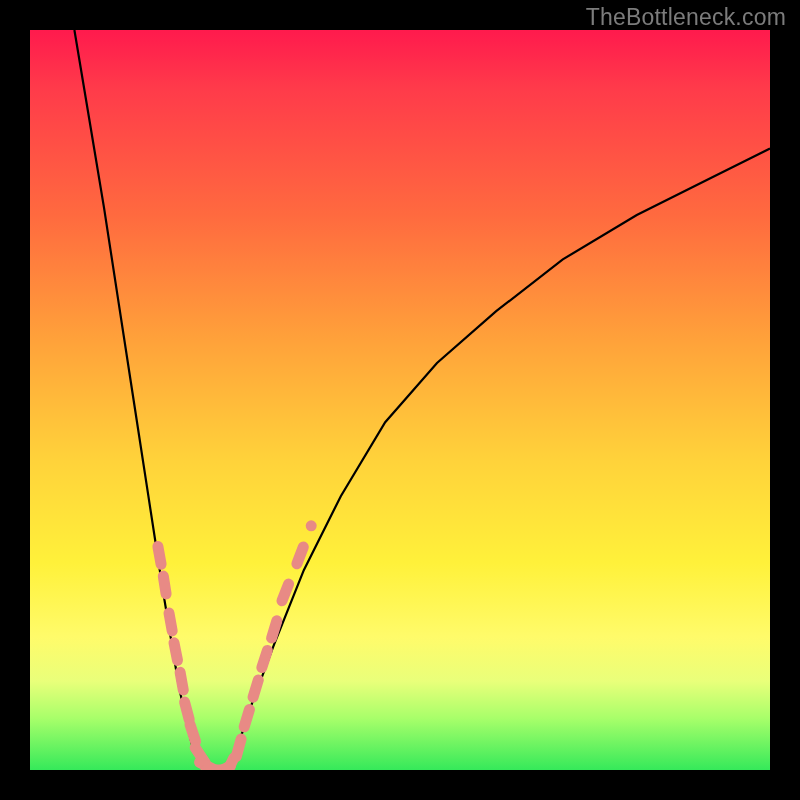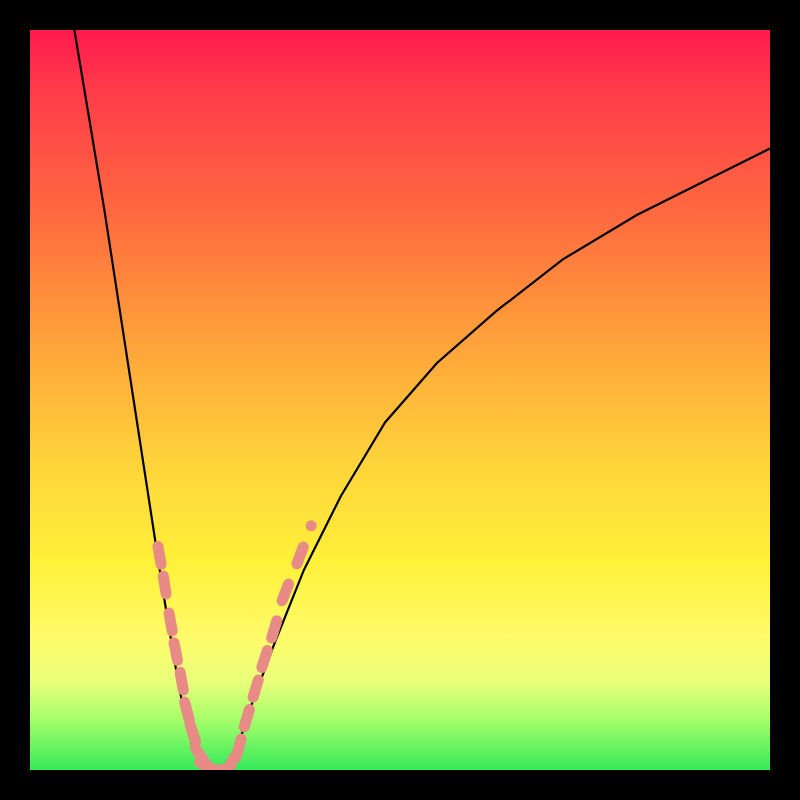--- a/index.html
+++ b/index.html
@@ -54,20 +54,21 @@
     left: 0;
     top: 0;
     width: 740px;
     height: 740px;
   }
 </style>
 </head>
 <body>
 
 <div class="frame">
+  <div class="watermark">TheBottleneck.com</div>
   <div class="plot">
     <svg class="curve" viewBox="0 0 740 740" preserveAspectRatio="none">
       <path id="left-branch" fill="none" stroke="#000" stroke-width="2.2" d="M44.4 0.0 L59.2 88.8 L74.0 177.6 L88.8 273.8 L103.6 370.0 L118.4 466.2 L133.2 562.4 L140.6 606.8 L148.0 651.2 L155.4 688.2 L162.8 717.8 L170.2 732.6 L177.6 740.0 "></path>
       <path id="right-branch" fill="none" stroke="#000" stroke-width="2.2" d="M199.8 740.0 L207.2 717.8 L222.0 673.4 L244.2 614.2 L273.8 540.2 L310.8 466.2 L355.2 392.2 L407.0 333.0 L466.2 281.2 L532.8 229.4 L606.8 185.0 L680.8 148.0 L740.0 118.4 "></path>
       <g id="markers">
           <line x1="127.9" y1="516.5" x2="131.1" y2="534.3" stroke="#e88a85" stroke-width="11" stroke-linecap="round"></line>
           <line x1="133.3" y1="546.1" x2="136.1" y2="563.9" stroke="#e88a85" stroke-width="11" stroke-linecap="round"></line>
           <line x1="139.0" y1="583.1" x2="142.2" y2="600.9" stroke="#e88a85" stroke-width="11" stroke-linecap="round"></line>
           <line x1="144.0" y1="612.8" x2="147.5" y2="630.4" stroke="#e88a85" stroke-width="11" stroke-linecap="round"></line>
           <line x1="150.1" y1="642.3" x2="153.3" y2="660.1" stroke="#e88a85" stroke-width="11" stroke-linecap="round"></line>

